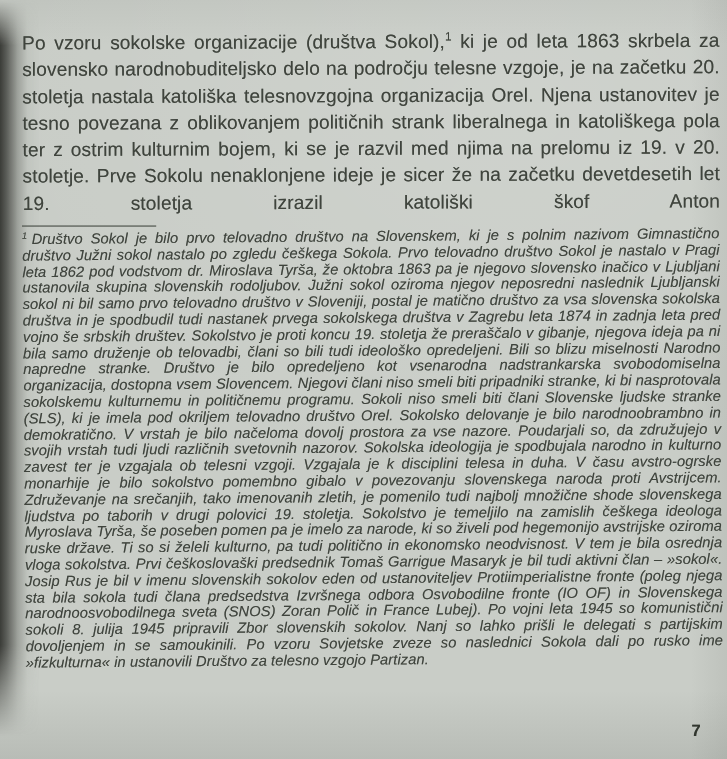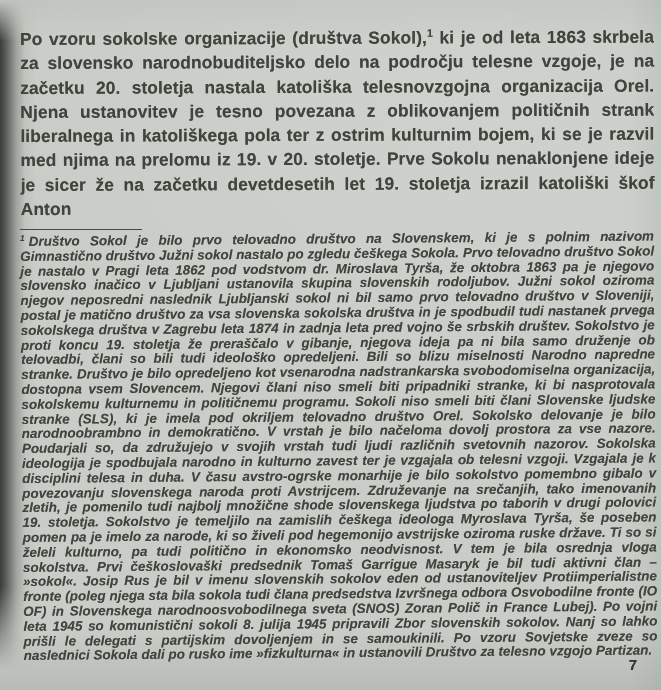--- a/index.html
+++ b/index.html
@@ -29,21 +29,21 @@
       rgba(43,44,40,0.70) 16%,
       rgba(90,93,87,0.38) 45%,
       rgba(150,154,147,0.15) 70%,
       rgba(201,205,199,0) 100%);
     -webkit-mask-image: linear-gradient(to bottom, transparent 0%, #000 6%, #000 85%, transparent 97%);
     mask-image: linear-gradient(to bottom, transparent 0%, #000 6%, #000 85%, transparent 97%);
     pointer-events: none;
   }
   .page-content {
     position: absolute;
-    left: 20px; right: 7px; top: 27px; font-weight: bold;
+    left: 20px; right: 7px; top: 27px;
   }
   .main-paragraph {
     margin: 0;
     font-size: 17.4px;
     line-height: 24.3px;
     letter-spacing: 0.1px;
     text-align: justify;
     text-align-last: justify;
     transform: rotate(-0.22deg);
     transform-origin: 0 0;

